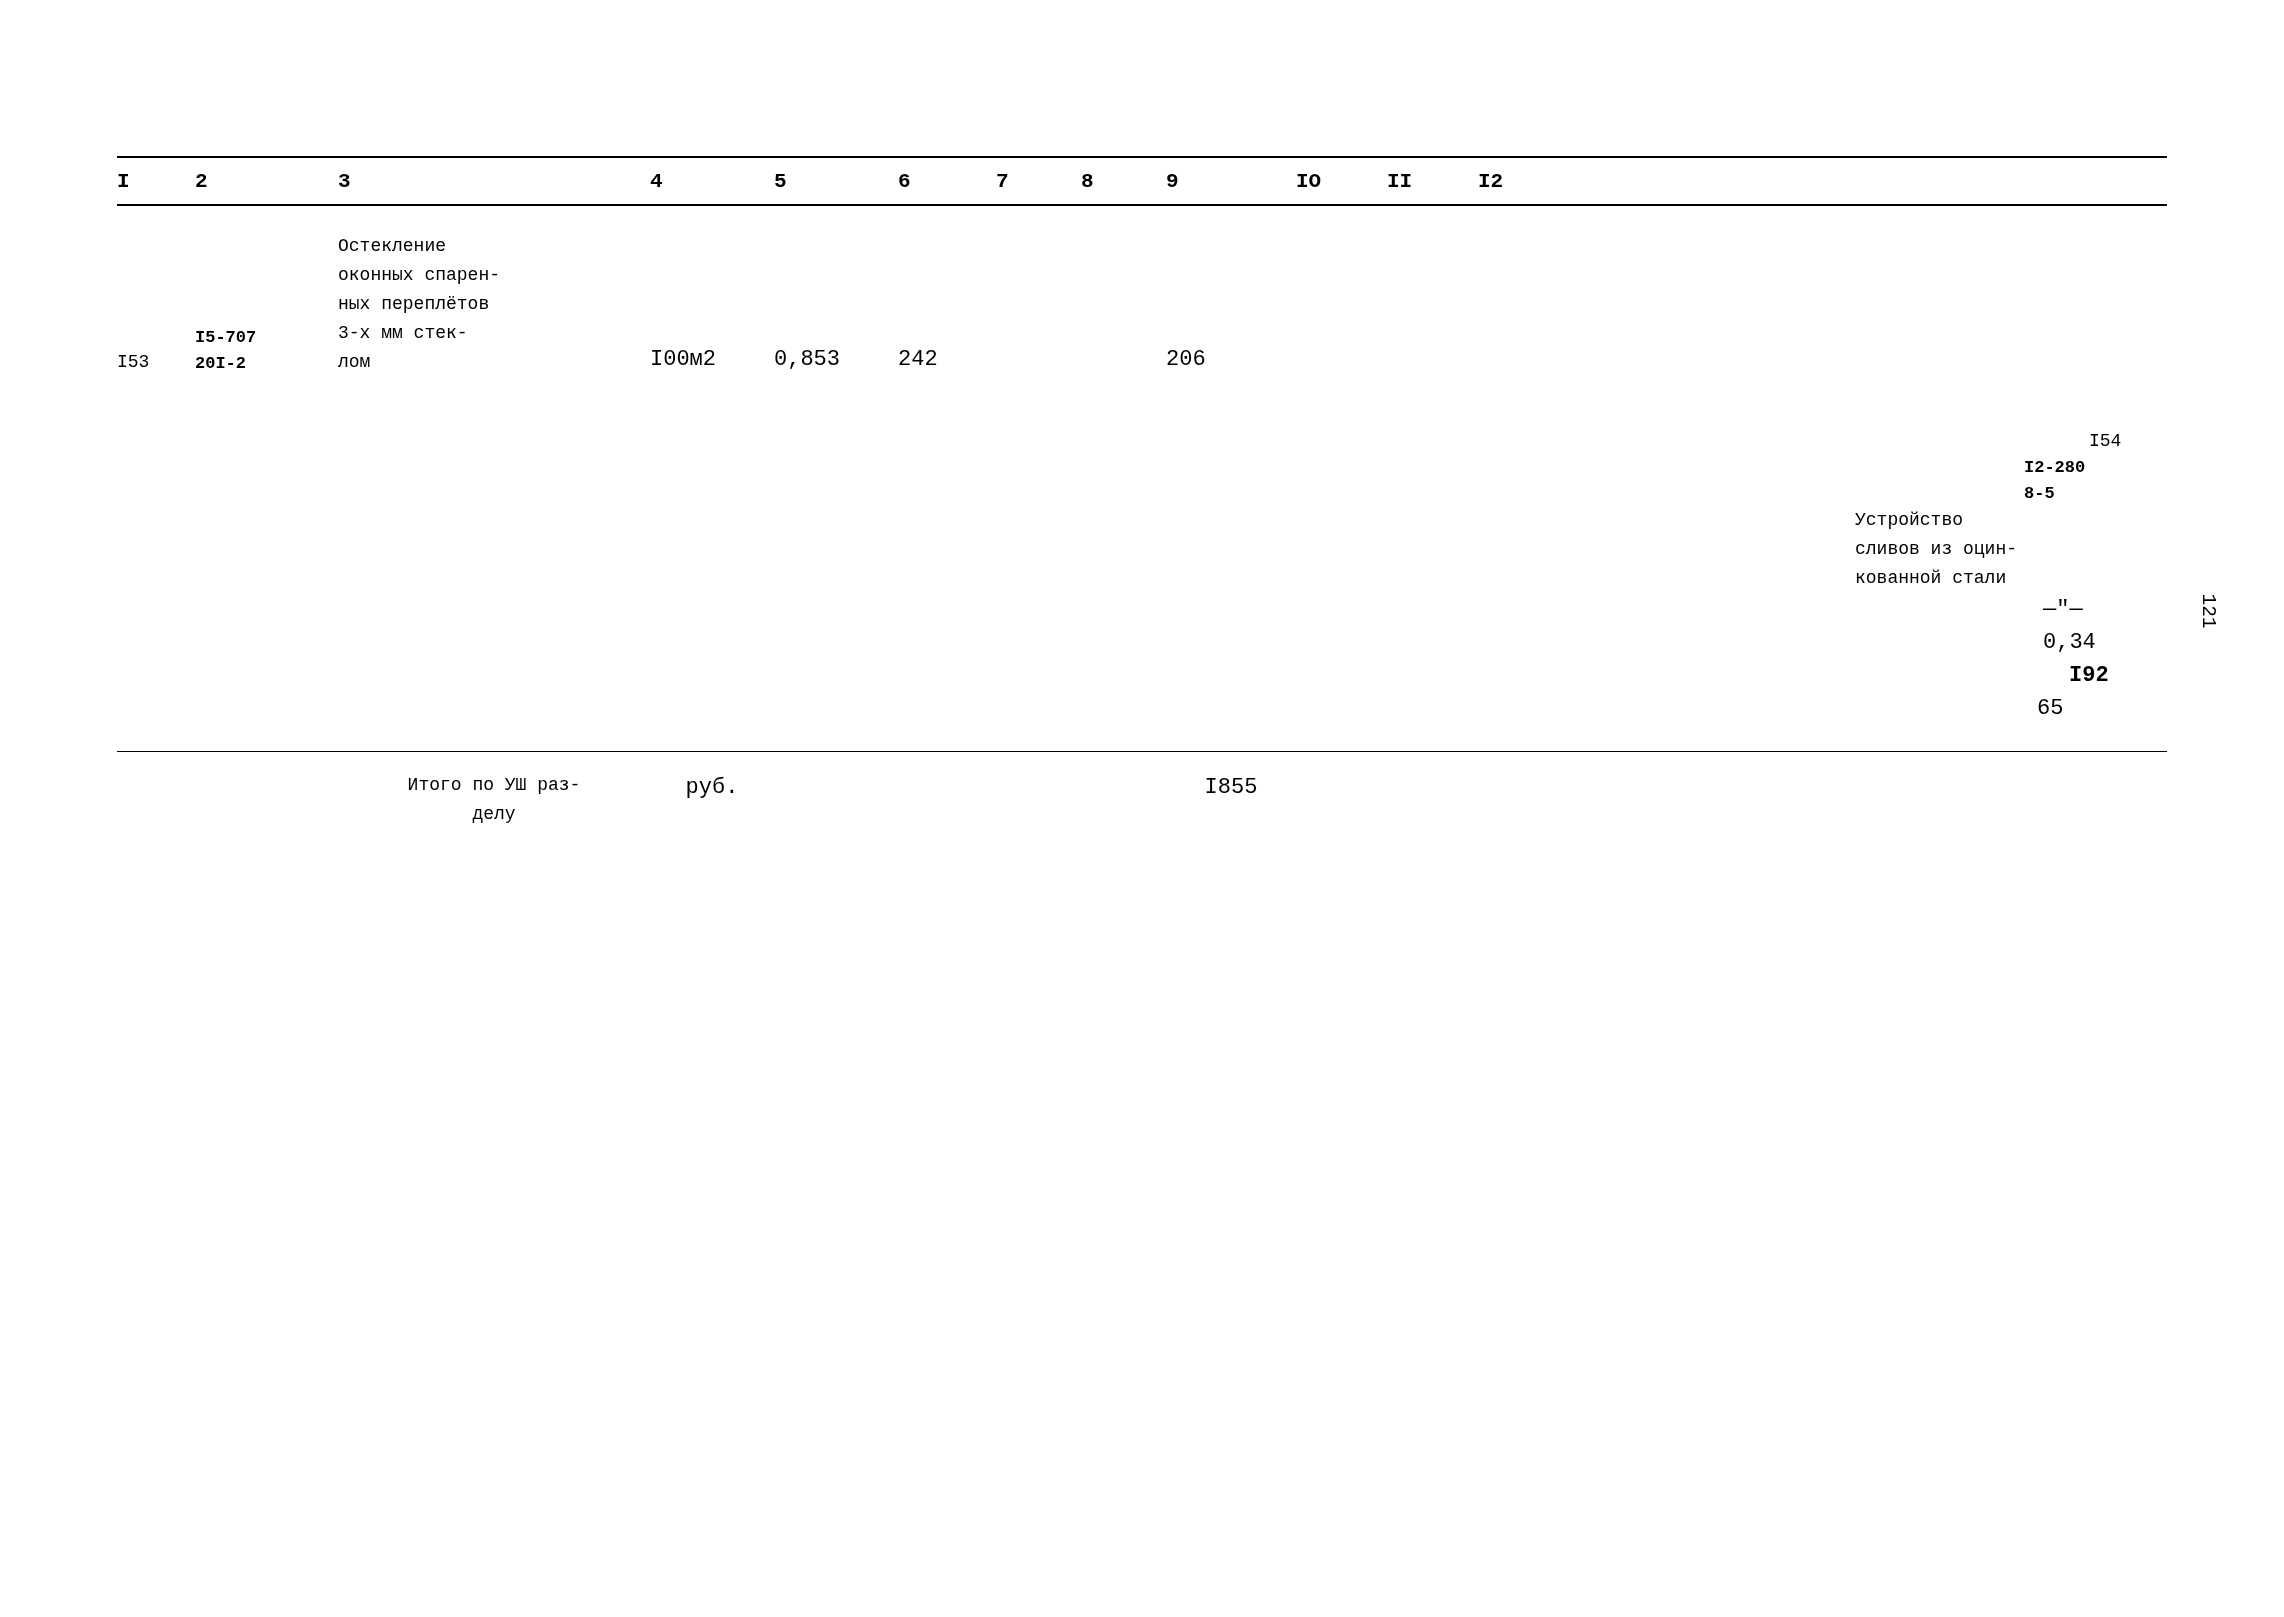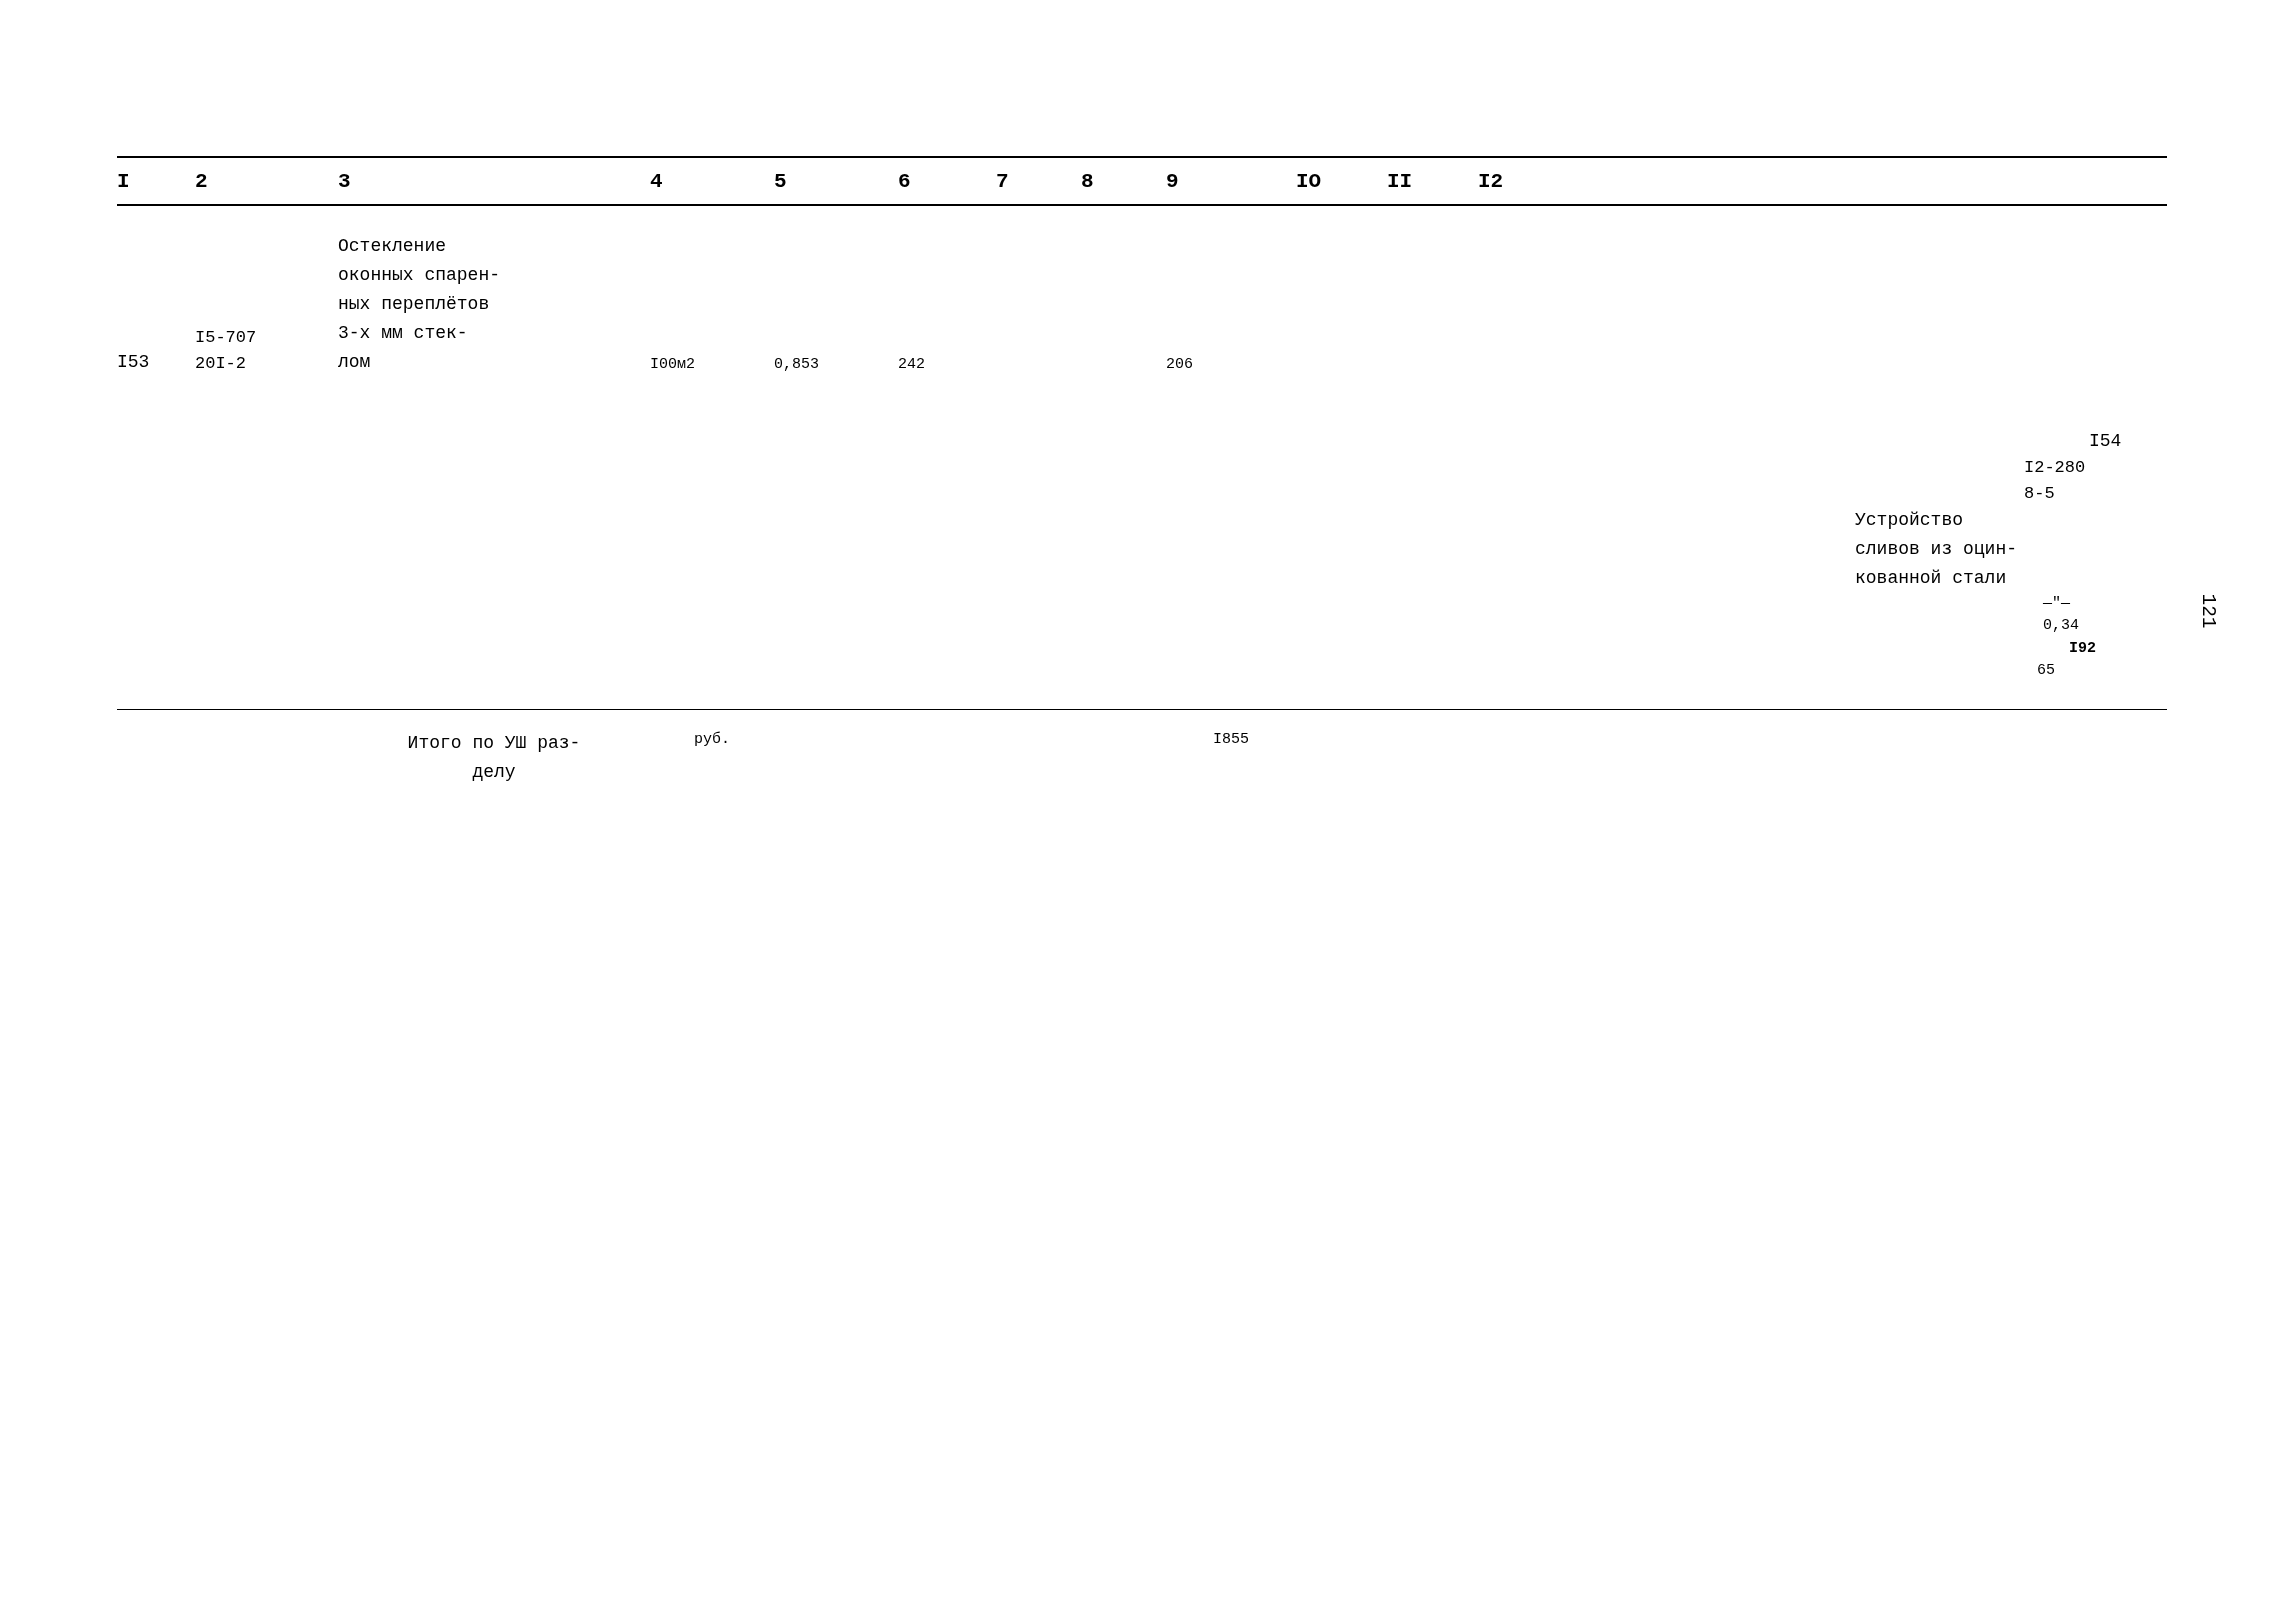--- a/index.html
+++ b/index.html
@@ -35,21 +35,21 @@
     .table-header {
       display: flex;
       align-items: center;
       border-top: 2px solid #000;
       border-bottom: 2px solid #000;
       padding: 11.7px 0;
       margin-bottom: 0;
     }
 
     .col-1  { width: 78px; flex-shrink: 0; }
-    .col-2  { width: 143px; flex-shrink: 0; }
+    .col-2  { width: 143px; flex-shrink: 0; font-weight: bold; }
     .col-3  { width: 312px; flex-shrink: 0; }
     .col-4  { width: 124px; flex-shrink: 0; }
     .col-5  { width: 124px; flex-shrink: 0; }
     .col-6  { width: 98px; flex-shrink: 0; }
     .col-7  { width: 85px; flex-shrink: 0; }
     .col-8  { width: 85px; flex-shrink: 0; }
     .col-9  { width: 130px; flex-shrink: 0; }
     .col-10 { width: 91px; flex-shrink: 0; }
     .col-11 { width: 91px; flex-shrink: 0; }
     .col-12 { width: 78px; flex-shrink: 0; }
@@ -72,21 +72,21 @@
       padding: 26px 0;
       position: relative;
     }
 
     .data-row.has-bottom-border {
       border-bottom: 1.3px solid #000;
       flex-direction: column;
     }
 
     .cell {
-      font-size: 15px;
+      font-size: 22px;
       font-family: 'Courier New', Courier, monospace;
       line-height: 1.5;
       vertical-align: top;
     }
 
     .cell-desc {
       font-size: 18px;
       font-family: 'Courier New', Courier, monospace;
       line-height: 1.6;
     }

